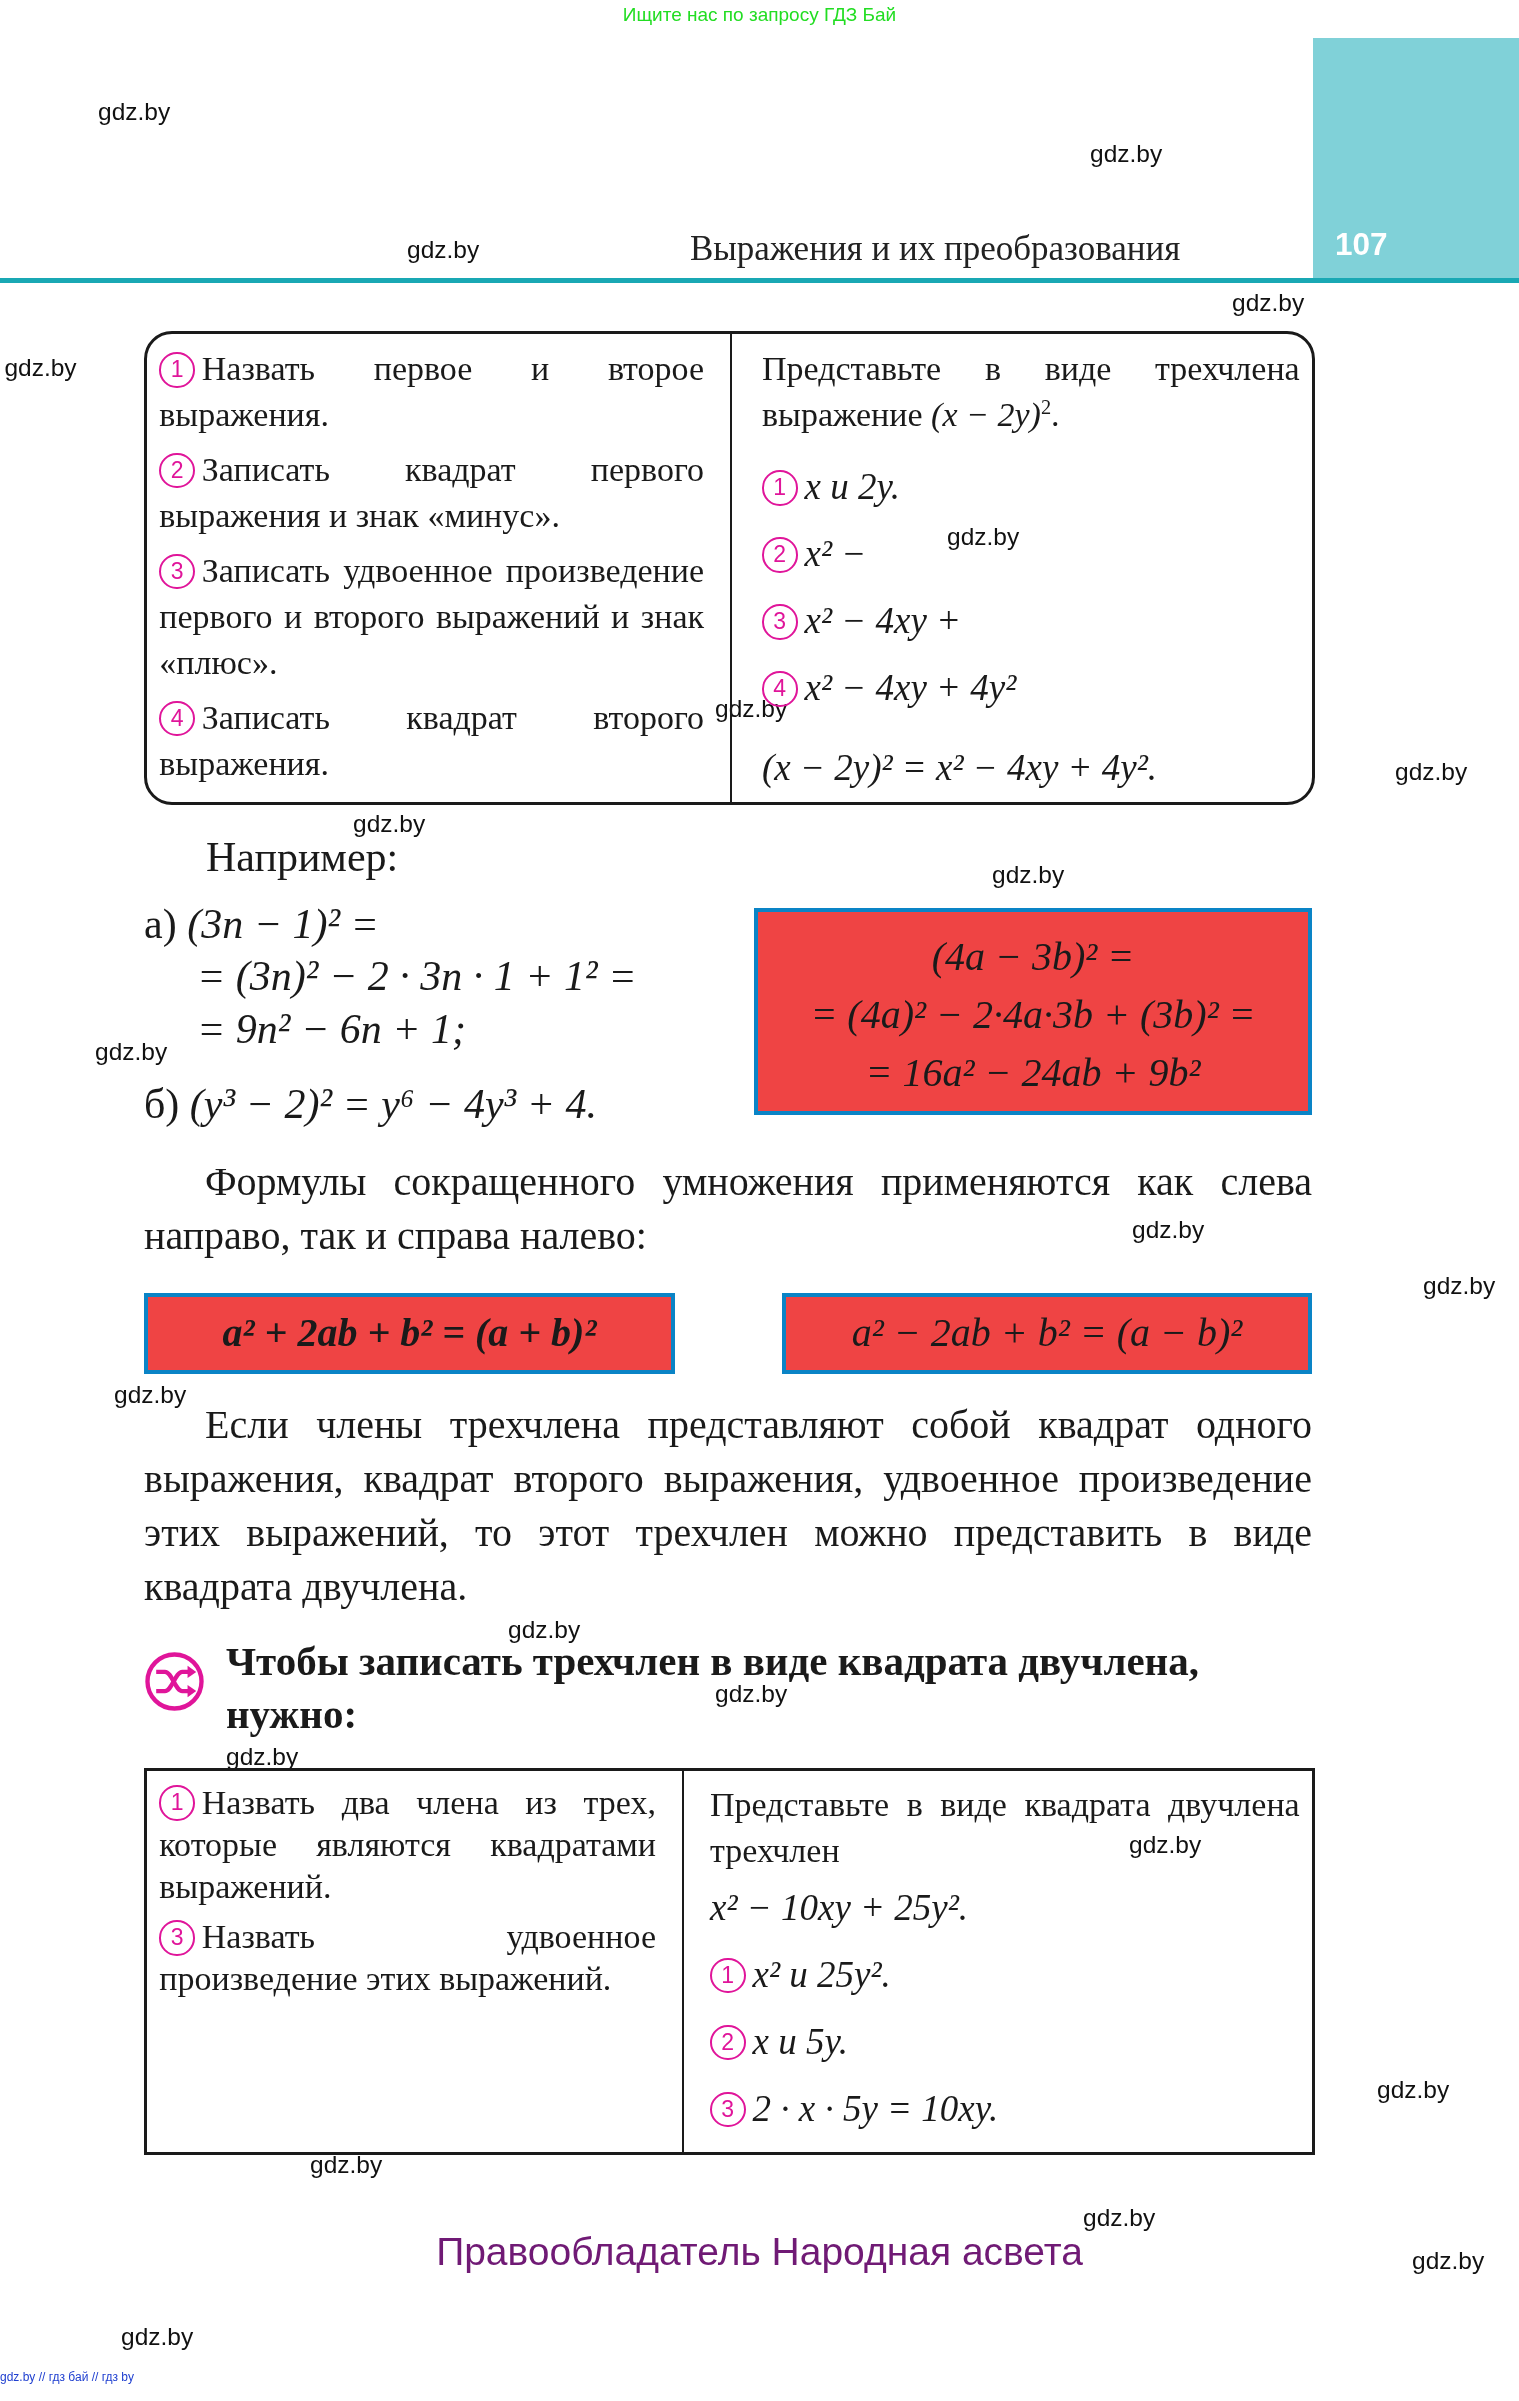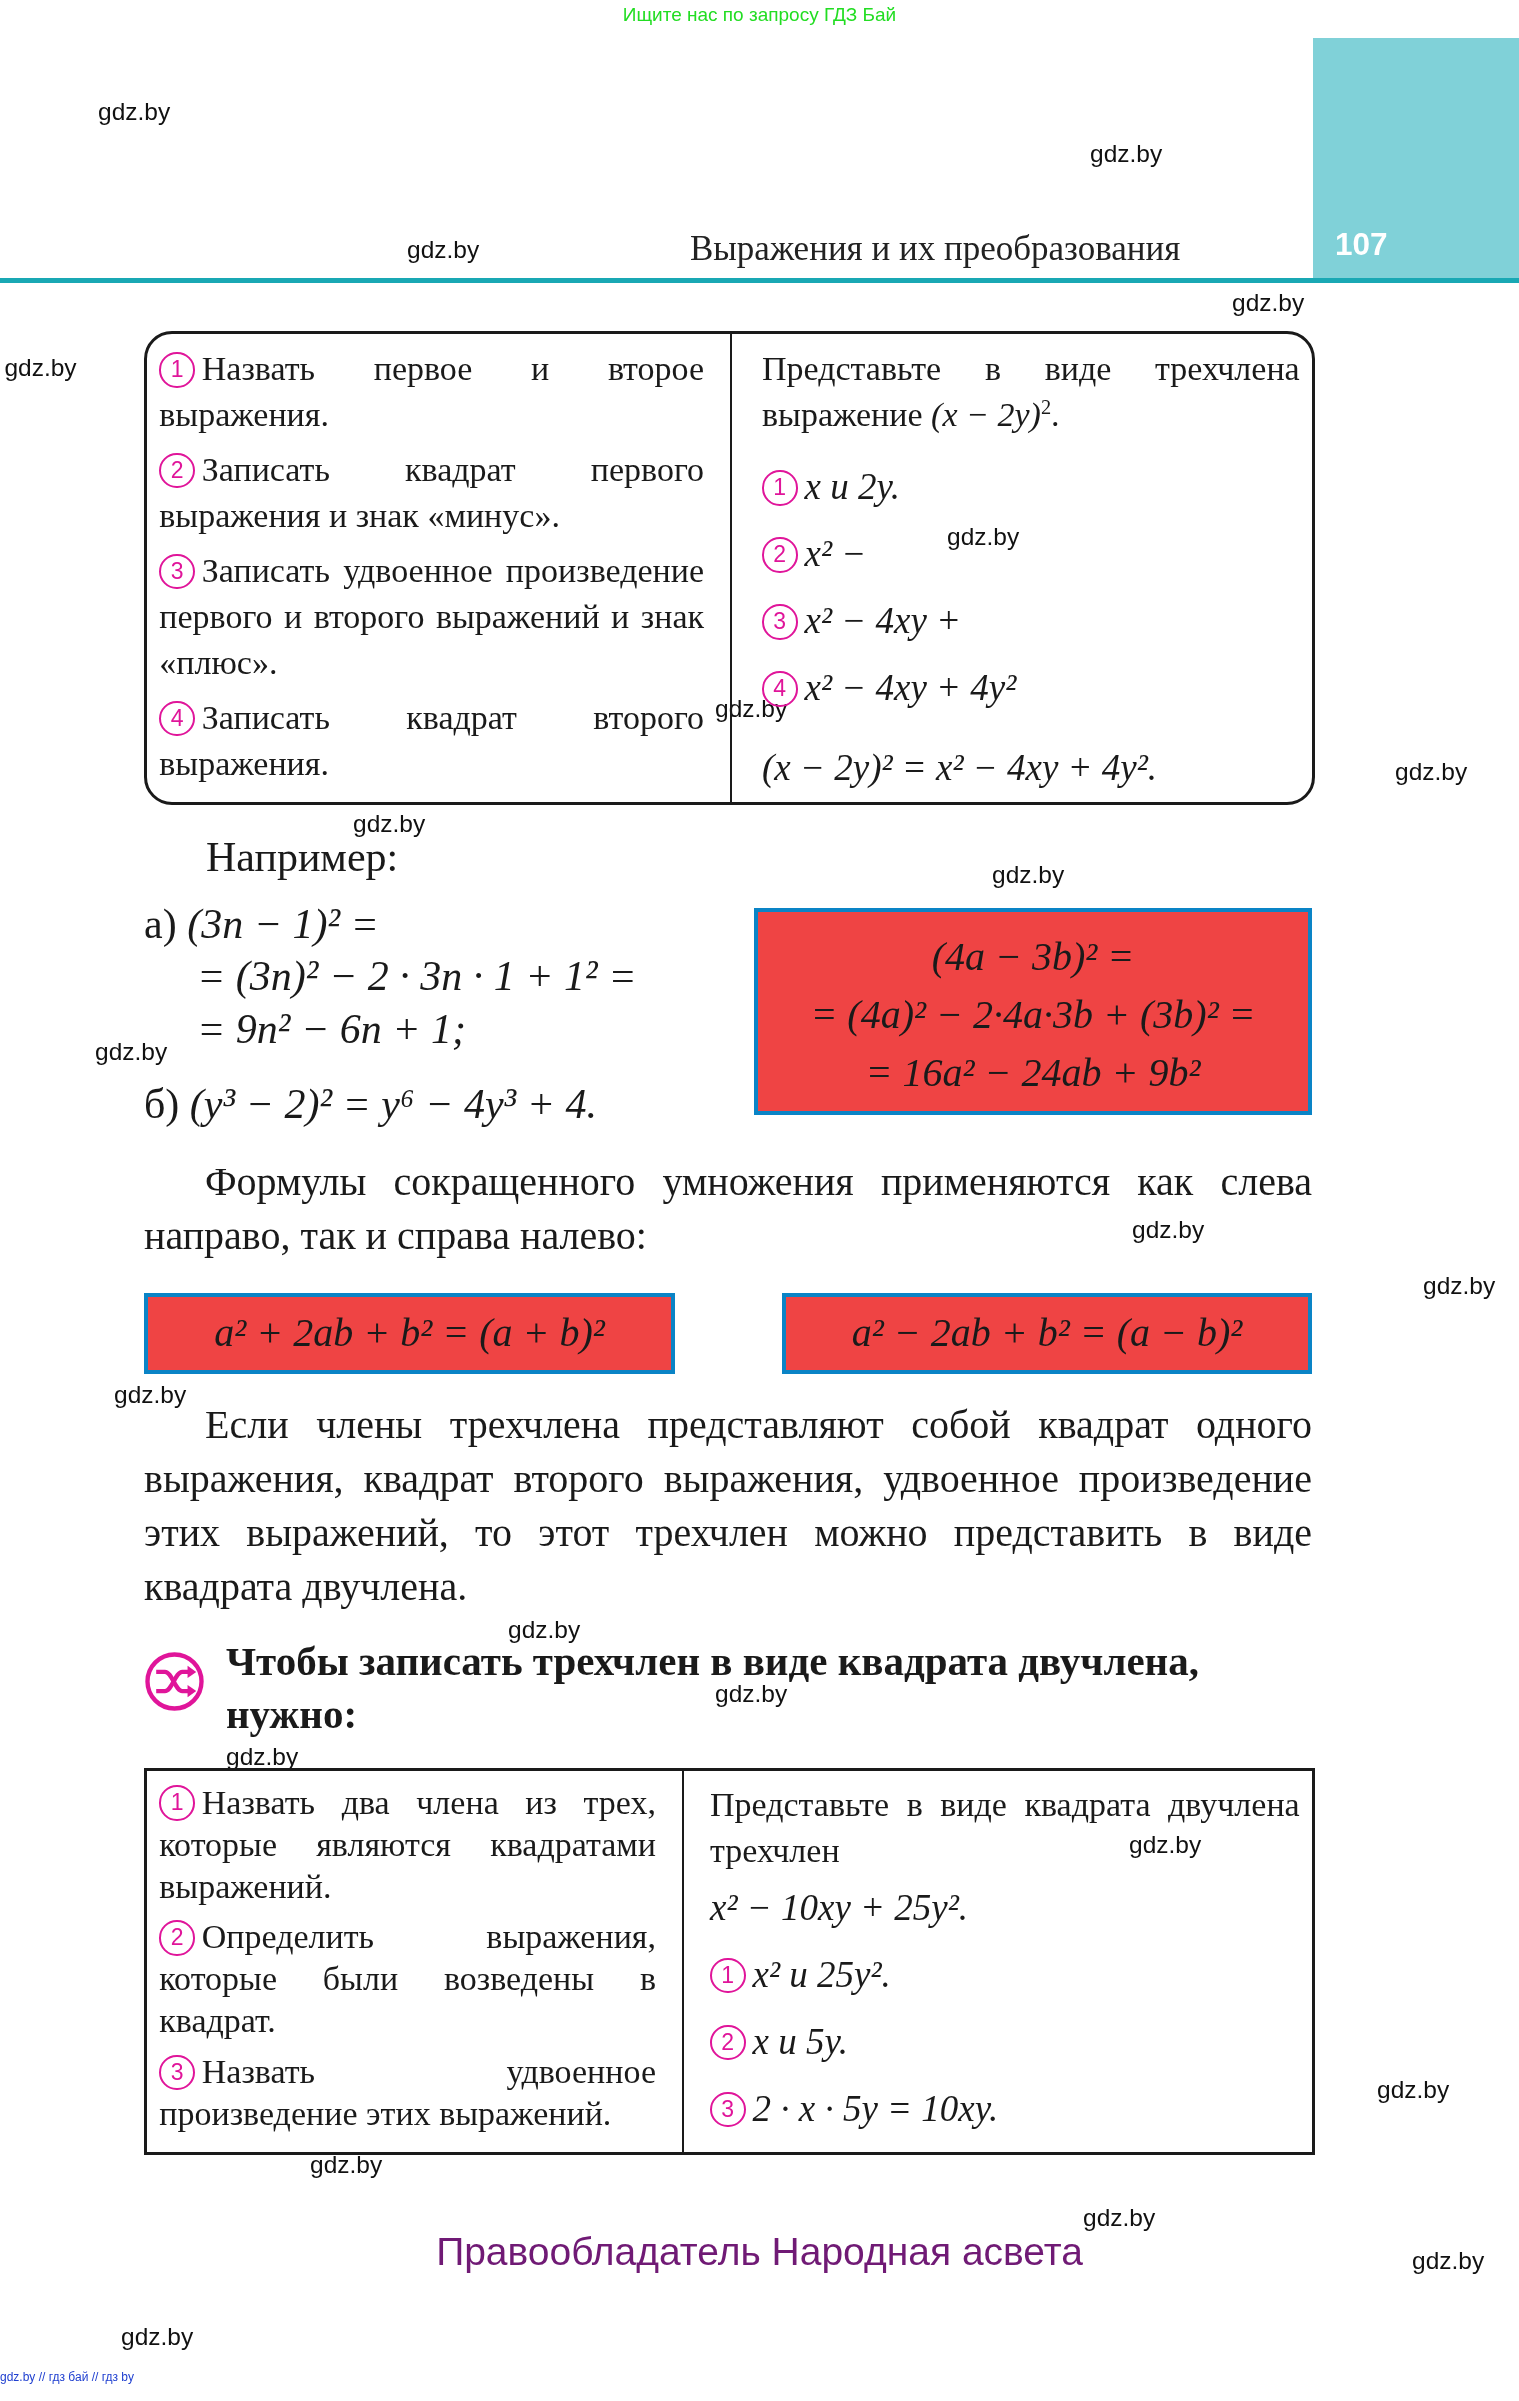--- a/index.html
+++ b/index.html
@@ -106,40 +106,39 @@
 </div>
 
 <div class="bluebox" style="left:754px;top:908px;width:558px;height:207px;padding-top:15.8px;line-height:58px;">
   <div class="math">(4a − 3b)² =</div>
   <div class="math">= (4a)² − 2·4a·3b + (3b)² =</div>
   <div class="math">= 16a² − 24ab + 9b²</div>
 </div>
 
 <div class="para" style="left:144px;top:1155px;width:1168px;text-indent:61px;">Формулы сокращенного умножения применяются как слева направо, так и справа налево:</div>
 
-<div class="bluebox math" style="left:144px;top:1293px;width:531px;height:81px;line-height:72px;">a² + 2ab + b² = (a + b)²</div>
+<div class="bluebox math" style="left:144px;top:1293px;width:531px;height:81px;line-height:72px;font-weight:bold;">a² + 2ab + b² = (a + b)²</div>
 <div class="bluebox math" style="left:782px;top:1293px;width:530px;height:81px;line-height:72px;">a² − 2ab + b² = (a − b)²</div>
 
 <div class="para" style="left:144px;top:1398px;width:1168px;text-indent:61px;">Если члены трехчлена представляют собой квадрат одного выражения, квадрат второго выражения, удвоенное произведение этих выражений, то этот трехчлен можно представить в виде квадрата двучлена.</div>
 
 <div class="abs" style="left:144px;top:1651px;width:61px;height:61px;">
   <svg width="61" height="61" viewBox="0 0 70 70">
     <circle cx="35" cy="35" r="31" fill="none" stroke="#e0159a" stroke-width="5"></circle>
     <path d="M14 24 H24 C32 24 36 46 44 46 H52" fill="none" stroke="#e0159a" stroke-width="5"></path>
     <path d="M14 46 H24 C32 46 36 24 44 24 H52" fill="none" stroke="#e0159a" stroke-width="5"></path>
     <polygon points="50,17 60,24 50,31" fill="#e0159a"></polygon>
     <polygon points="50,39 60,46 50,53" fill="#e0159a"></polygon>
   </svg>
 </div>
 <div class="rule-heading">Чтобы записать трехчлен в виде квадрата двучлена, нужно:</div>
 
 <div class="table" style="left:144px;top:1768px;width:1171px;height:387px;">
   <div class="col col-left step" style="width:537px;padding:10.5px 26px 0 12.3px;line-height:42px;">
     <p><span class="num">1</span><span>Назвать два члена из трех, которые являются квадратами выражений.</span></p>
-    <p><span class="num">2</span><span>Определить выражения, которые были возведены в квадрат.</span></p>
     <p><span class="num">3</span><span>Назвать удвоенное произведение этих выражений.</span></p>
   </div>
   <div class="col" style="flex:1;padding:10.5px 12.3px 0 26px;">
     <div class="step" style="line-height:46px;">Представьте в виде квадрата двучлена трехчлен</div>
     <div class="mline math">x² − 10xy + 25y².</div>
     <div class="mline"><span class="num">1</span><span class="math">x² и 25y².</span></div>
     <div class="mline"><span class="num">2</span><span class="math">x и 5y.</span></div>
     <div class="mline"><span class="num">3</span><span class="math">2 · x · 5y = 10xy.</span></div>
   </div>
 </div>

